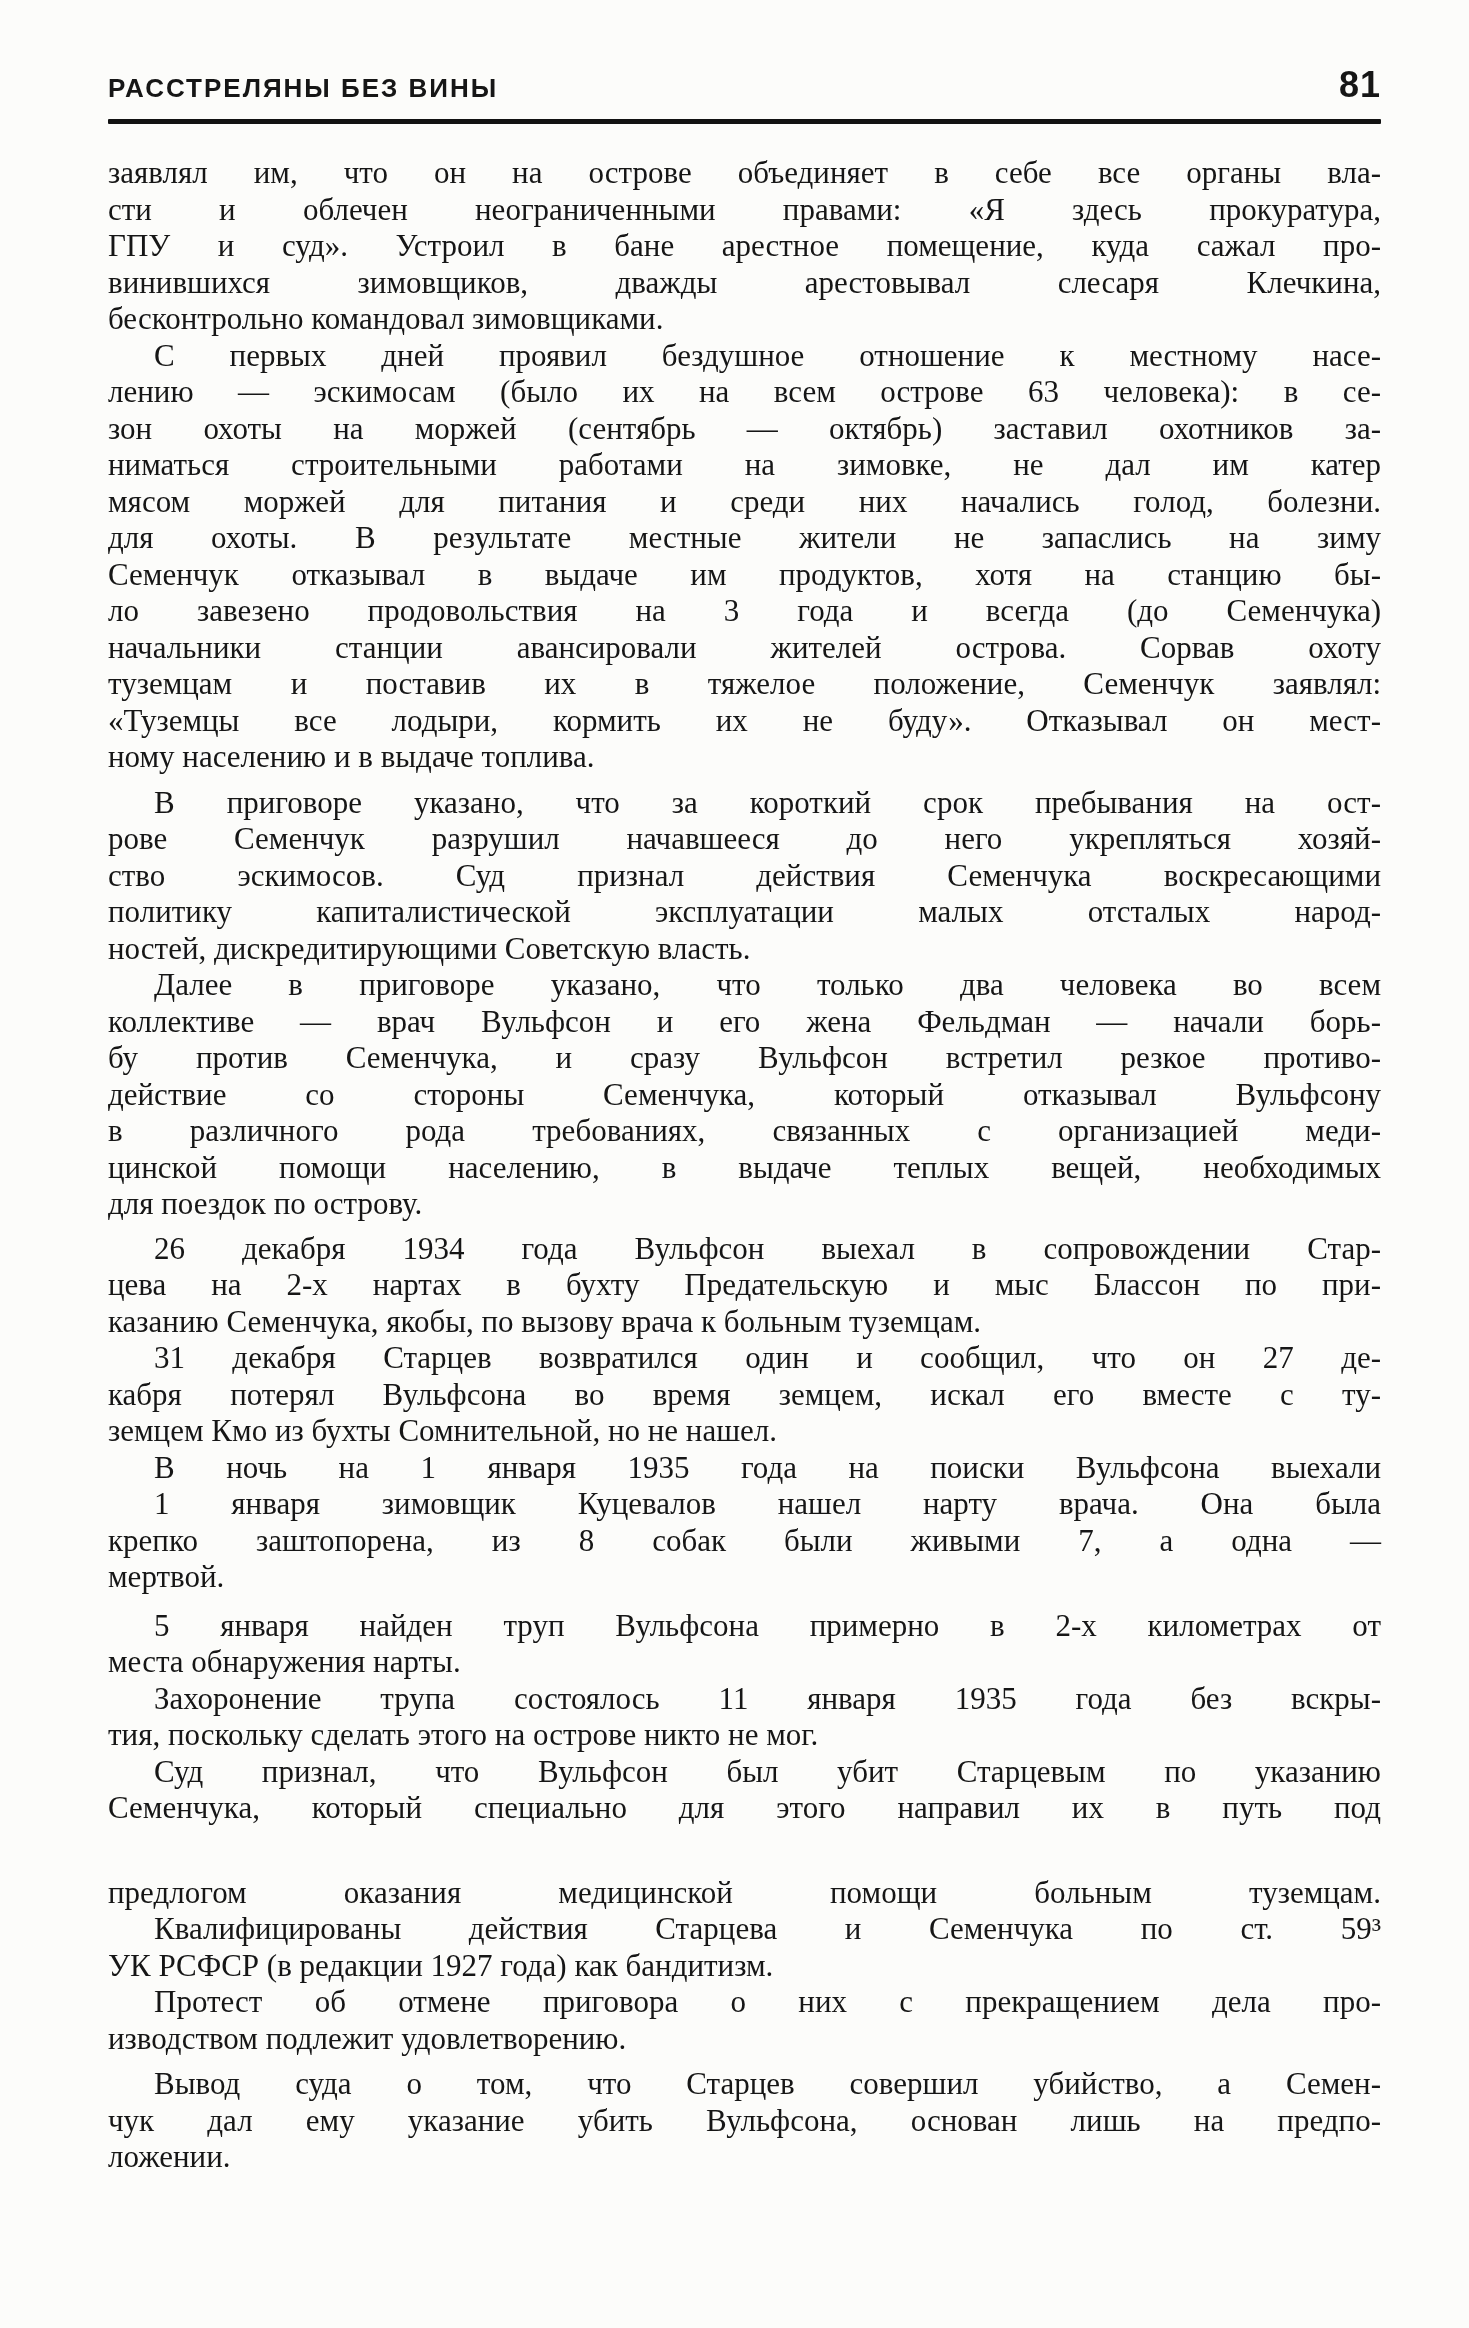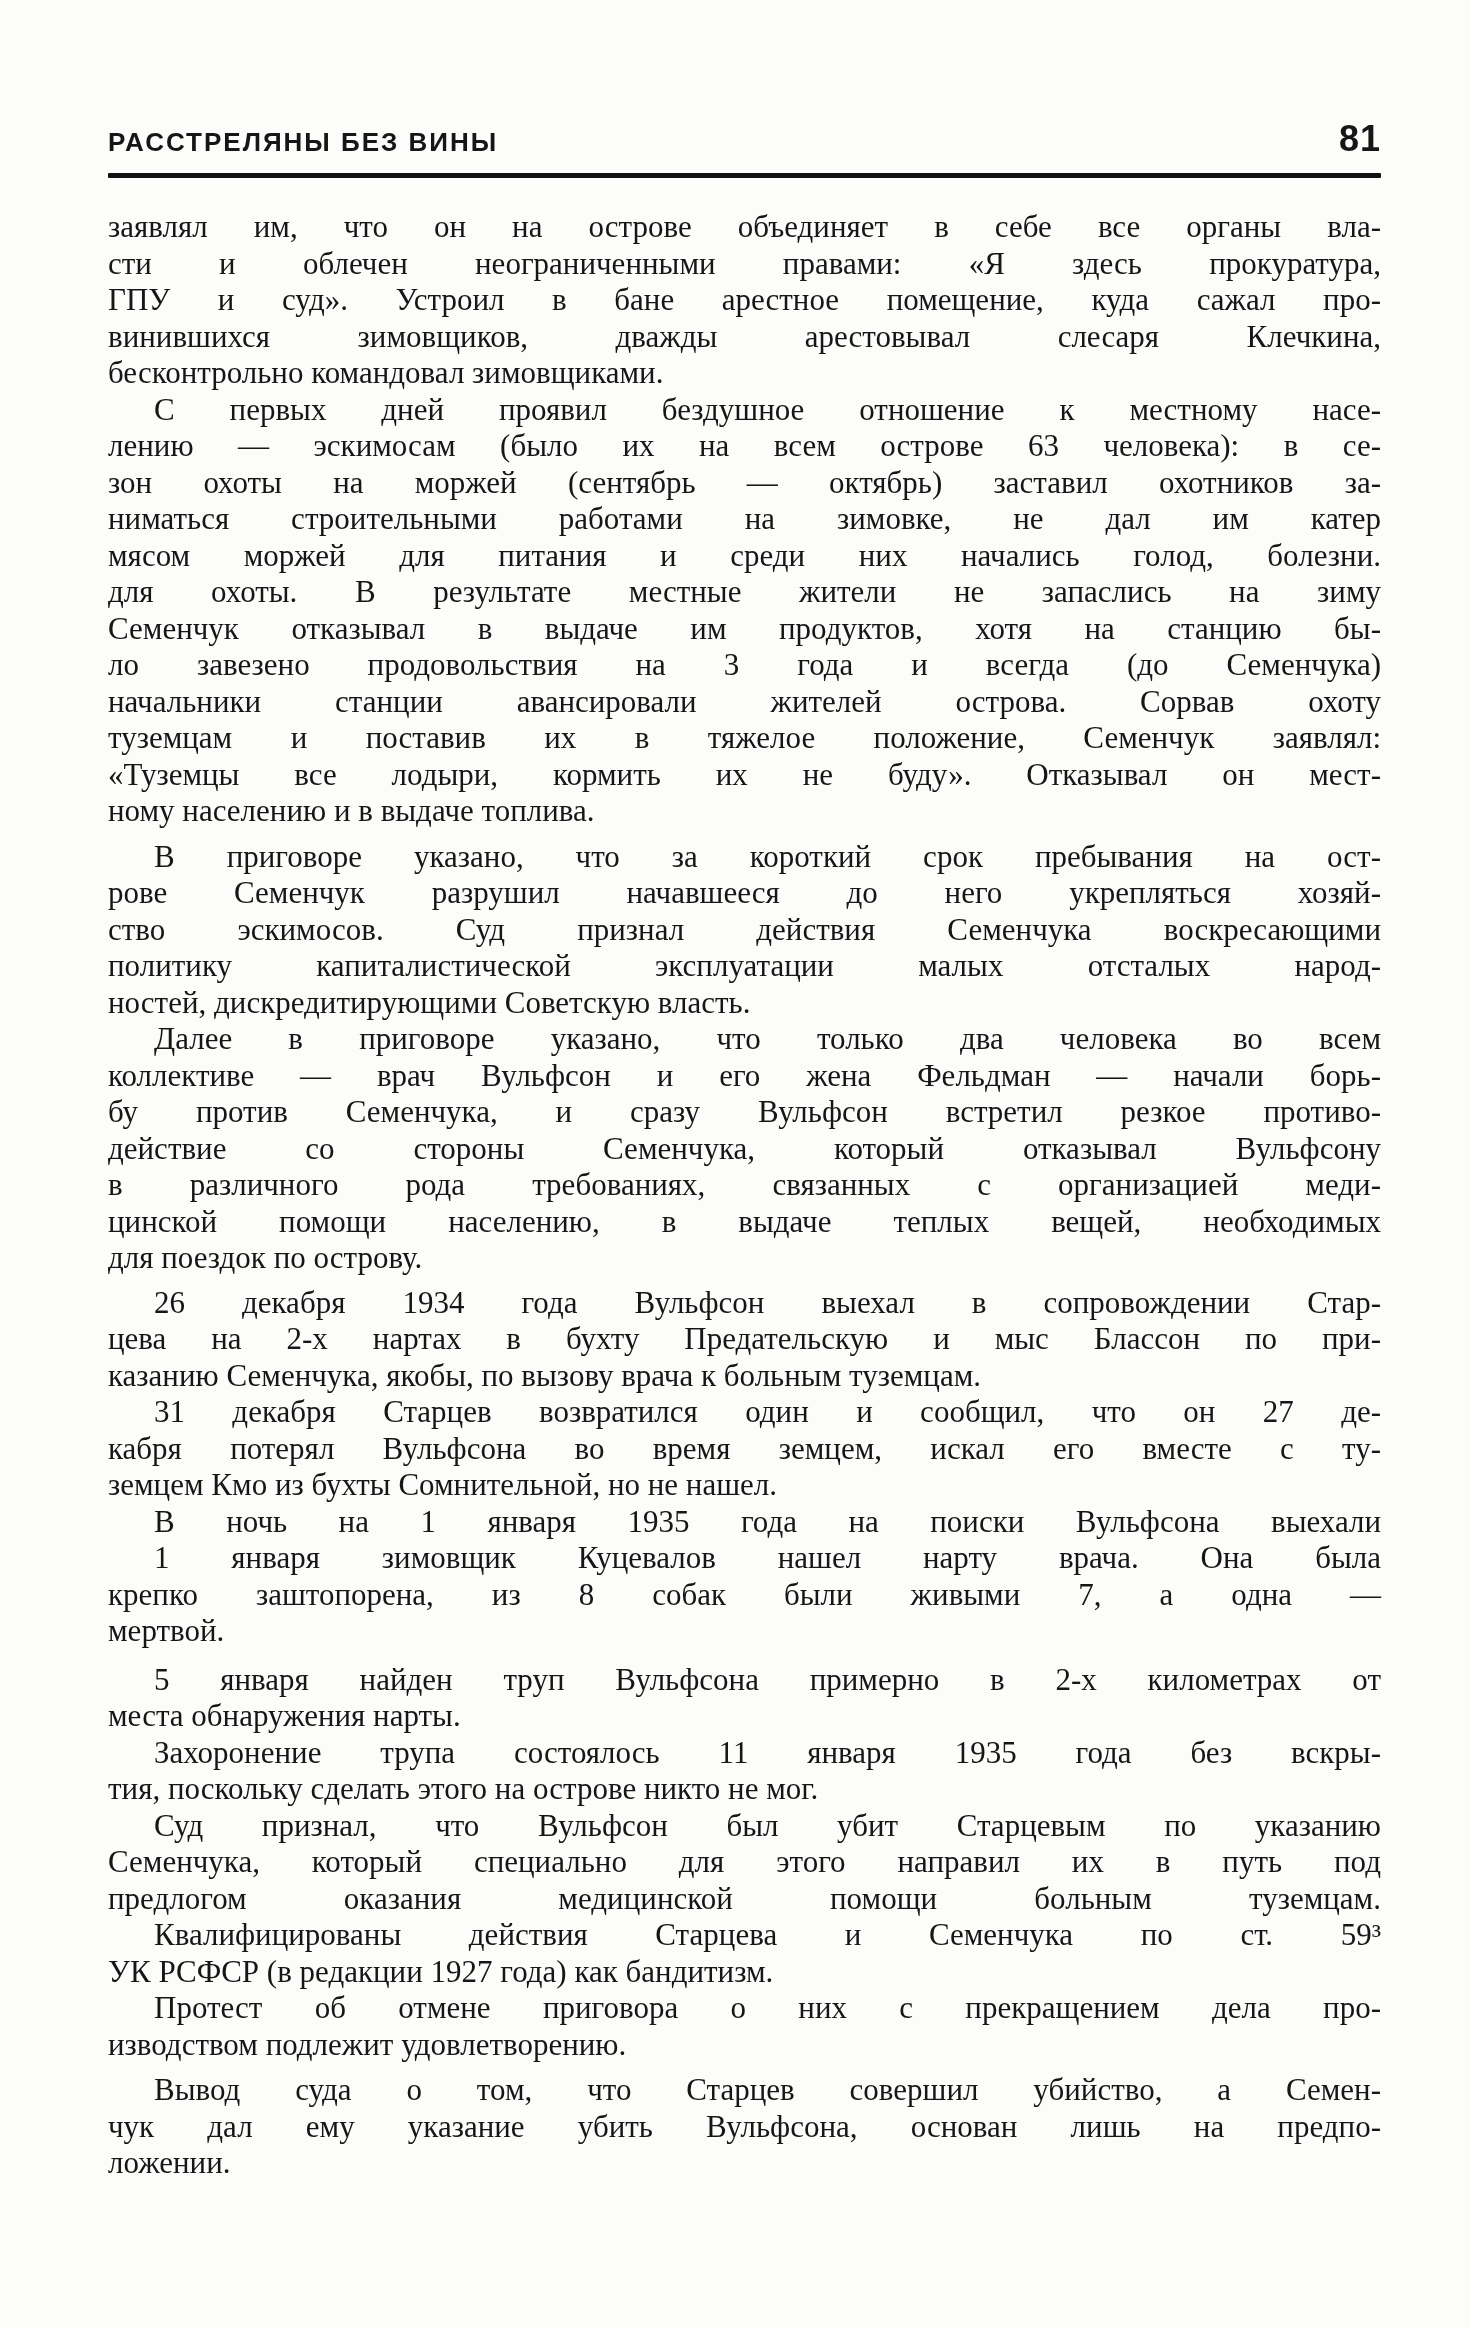--- a/index.html
+++ b/index.html
@@ -8,21 +8,21 @@
     background: #e8e8e6;
   }
   .page {
     position: relative;
     width: 1469px;
     height: 2328px;
     margin: 0 auto;
     background: var(--paper, #fcfcfa);
     color: var(--ink, #161616);
     box-sizing: border-box;
-    padding: 118px 88px 0 108px;
+    padding: 64px 88px 0 108px;
     font-family: "Liberation Serif", "DejaVu Serif", serif;
     overflow: hidden;
   }
   .page-header {
     display: flex;
     justify-content: space-between;
     align-items: baseline;
     font-family: "Liberation Sans", "DejaVu Sans", sans-serif;
     font-weight: bold;
   }
@@ -53,20 +53,21 @@
   .line {
     text-align: justify;
     text-align-last: justify;
     white-space: normal;
   }
   .line.last {
     text-align-last: left;
   }
   .line.last.fill {
     text-align-last: justify;
+    margin-top: 48px;
   }
   .line.indent {
     text-indent: 46px;
   }
 </style>
 </head>
 <body>
 
 <div class="page">
   <header class="page-header">

